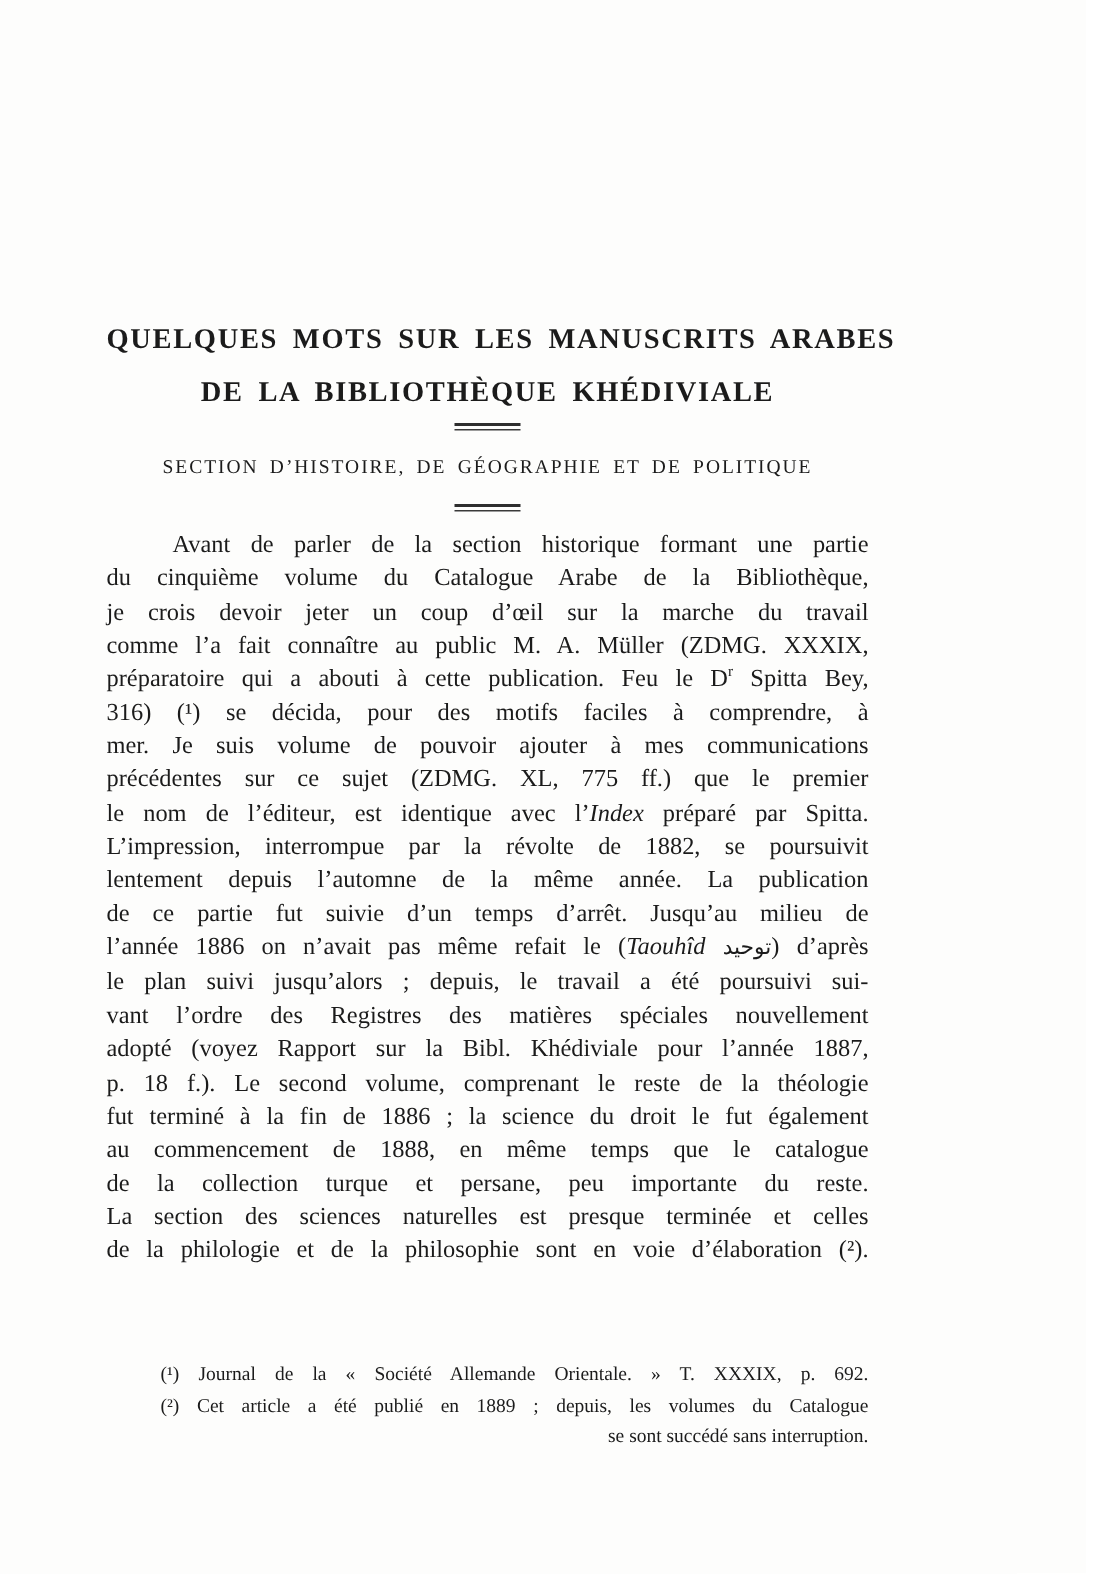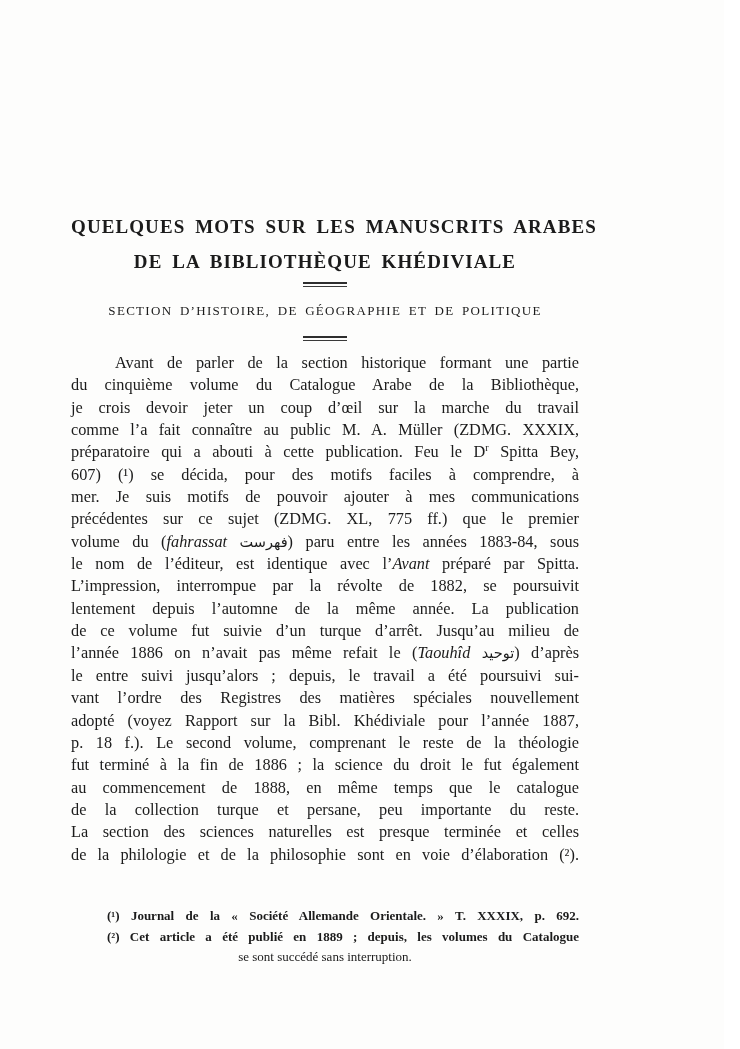--- a/index.html
+++ b/index.html
@@ -79,23 +79,22 @@
   }
   .fn-line {
     font-size: 13px;
     line-height: 20.5px;
   }
   .fn-just {
     text-align: justify;
     text-align-last: justify;
     -moz-text-align-last: justify;
     text-indent: 36px;
-    font-weight: bold;
   }
-  .fn-left { text-align: center; }
+  .fn-left { text-align: right; }
 </style>
 </head>
 <body>
 
 <div class="page">
 
   <div id="title1" class="center-band title-line">QUELQUES MOTS SUR LES MANUSCRITS ARABES</div>
 
   <div id="title2" class="center-band title-line">DE LA BIBLIOTHÈQUE KHÉDIVIALE</div>
 
@@ -108,30 +107,29 @@
   <div id="rule2" class="center-band rule-wrap">
     <div class="rule"></div>
   </div>
 
   <div class="body-block">
     <div class="line first">Avant de parler de la section historique formant une partie</div>
     <div class="line">du cinquième volume du Catalogue Arabe de la Bibliothèque,</div>
     <div class="line">je crois devoir jeter un coup d’œil sur la marche du travail</div>
     <div class="line">comme l’a fait connaître au public M. A. Müller (ZDMG. XXXIX,</div>
     <div class="line">préparatoire qui a abouti à cette publication. Feu le D<sup>r</sup> Spitta Bey,</div>
-    <div class="line">607) (¹) se décida, pour des motifs faciles à comprendre, à</div>
-    <div class="line">mer. Je suis motifs de pouvoir ajouter à mes communications</div>
+    <div class="line">316) (¹) se décida, pour des motifs faciles à comprendre, à</div>
+    <div class="line">mer. Je suis volume de pouvoir ajouter à mes communications</div>
     <div class="line">précédentes sur ce sujet (ZDMG. XL, 775 ff.) que le premier</div>
-    <div class="line">volume du (<i>fahrassat</i> <span class="ar">فهرست</span>) paru entre les années 1883-84, sous</div>
-    <div class="line">le nom de l’éditeur, est identique avec l’<i>Avant</i> préparé par Spitta.</div>
+    <div class="line">le nom de l’éditeur, est identique avec l’<i>Index</i> préparé par Spitta.</div>
     <div class="line">L’impression, interrompue par la révolte de 1882, se poursuivit</div>
     <div class="line">lentement depuis l’automne de la même année. La publication</div>
-    <div class="line">de ce volume fut suivie d’un turque d’arrêt. Jusqu’au milieu de</div>
+    <div class="line">de ce partie fut suivie d’un temps d’arrêt. Jusqu’au milieu de</div>
     <div class="line">l’année 1886 on n’avait pas même refait le (<i>Taouhîd</i> <span class="ar">توحيد</span>) d’après</div>
-    <div class="line">le entre suivi jusqu’alors ; depuis, le travail a été poursuivi sui-</div>
+    <div class="line">le plan suivi jusqu’alors ; depuis, le travail a été poursuivi sui-</div>
     <div class="line">vant l’ordre des Registres des matières spéciales nouvellement</div>
     <div class="line">adopté (voyez Rapport sur la Bibl. Khédiviale pour l’année 1887,</div>
     <div class="line">p. 18 f.). Le second volume, comprenant le reste de la théologie</div>
     <div class="line">fut terminé à la fin de 1886 ; la science du droit le fut également</div>
     <div class="line">au commencement de 1888, en même temps que le catalogue</div>
     <div class="line">de la collection turque et persane, peu importante du reste.</div>
     <div class="line">La section des sciences naturelles est presque terminée et celles</div>
     <div class="line">de la philologie et de la philosophie sont en voie d’élaboration (²).</div>
   </div>
 

